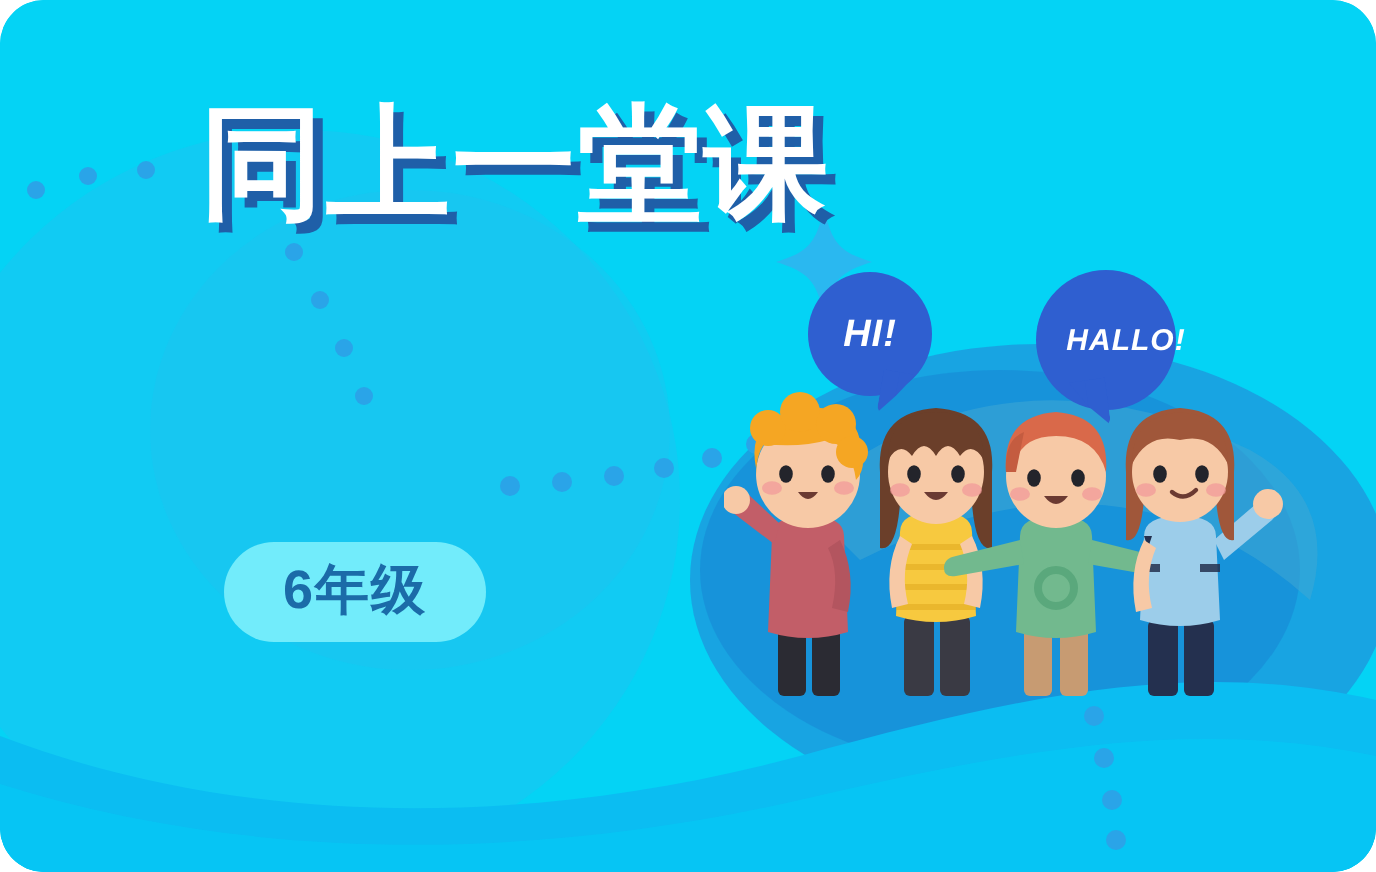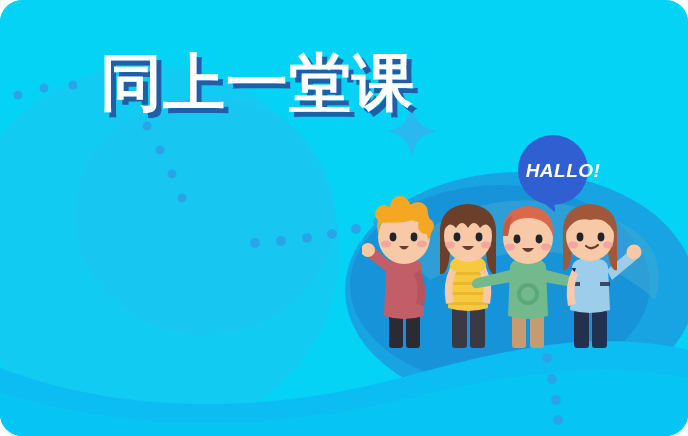--- a/index.html
+++ b/index.html
@@ -118,21 +118,21 @@
     border-radius: 0 0 0 4px;
     transform: rotate(10deg);
   }
 
   #bubble-hallo {
     left: 518px;
     top: 135px;
     width: 70px;
     height: 70px;
   }
-  #bubble-hallo .bubble-text { font-size: 19px; padding-left: 20px; }
+  #bubble-hallo .bubble-text { font-size: 15px; padding-left: 20px; }
   #bubble-hallo .tail {
     left: 18px;
     top: 55px;
     border-right: 10px solid #2f5fd0;
     border-top: 13px solid #2f5fd0;
     border-left: 8px solid transparent;
     border-bottom: 11px solid transparent;
     border-radius: 0 0 4px 0;
     transform: rotate(-8deg);
   }
@@ -194,21 +194,28 @@
       <circle cx="547" cy="358" r="5" fill="#2aa4e8"></circle>
       <circle cx="552" cy="379" r="5" fill="#2aa4e8"></circle>
       <circle cx="556" cy="400" r="5" fill="#2aa4e8"></circle>
       <circle cx="558" cy="420" r="5" fill="#2aa4e8"></circle>
     </g>
   </svg>
 
   <div id="headline">同上一堂课</div>
 
 
-
+  <div id="grade-badge">
+    <span class="grade-text">6年级</span>
+  </div>
+
+  <div class="bubble" id="bubble-hi">
+    <span class="tail"></span>
+    <span class="bubble-text">HI!</span>
+  </div>
 
   <div class="bubble" id="bubble-hallo">
     <span class="tail"></span>
     <span class="bubble-text">HALLO!</span>
   </div>
 
   <div id="kids-group">
     <svg id="kids-svg" viewBox="0 0 300 160" aria-hidden="true">
 
       <g>

